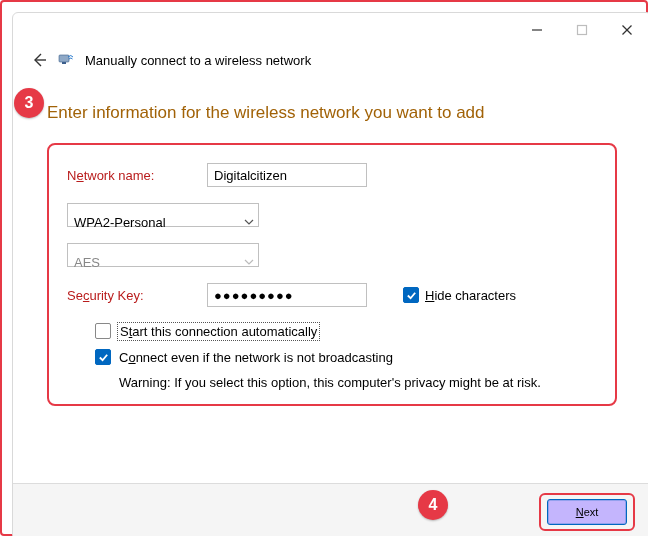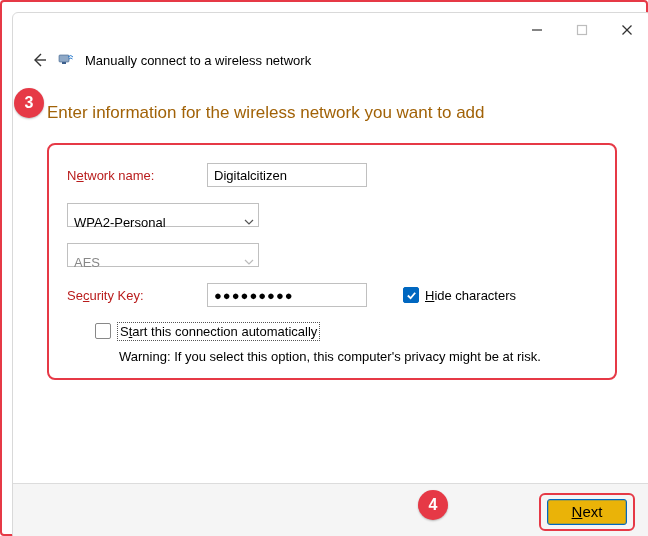--- a/index.html
+++ b/index.html
@@ -158,25 +158,25 @@
     display: flex;
     align-items: center;
     justify-content: flex-end;
     gap: 10px;
     padding-right: 16px;
     position: relative;
   }
   .btn {
     min-width: 80px;
     height: 26px;
-    background: #eab308;
+    background: #c4b5fd;
     border: 1px solid #aaa;
     border-radius: 3px;
     font-family: inherit;
-    font-size: 15px;
+    font-size: 11px;
     padding: 0 12px;
     cursor: pointer;
   }
   .btn-wrap {
     border: 2.5px solid #e63946;
     border-radius: 6px;
     padding: 4px 6px;
     display: flex;
     align-items: center;
   }
@@ -284,20 +284,28 @@
           </span>
           <span><u>H</u>ide characters</span>
         </div>
       </div>
 
       <div class="sub-opts">
         <div class="sub-row">
           <span class="chk"></span>
           <span class="dotted-focus">S<u>t</u>art this connection automatically</span>
         </div>
+        <div class="sub-row">
+          <span class="chk checked">
+            <svg viewBox="0 0 12 12">
+                <path d="M2 6 L5 9 L10 3" fill="none" stroke="currentColor" stroke-width="2"></path>
+              </svg>
+          </span>
+          <span>C<u>o</u>nnect even if the network is not broadcasting</span>
+        </div>
         <div class="warning">Warning: If you select this option, this computer's privacy might be at risk.</div>
       </div>
 
     </div>
   </div>
 
   <div class="footer">
     <div class="btn-wrap">
       <button class="btn default"><u>N</u>ext</button>
     </div>

